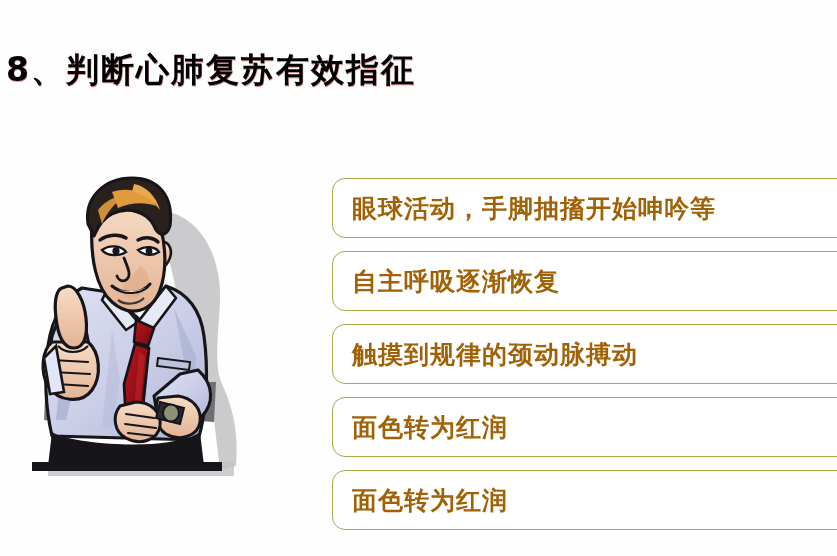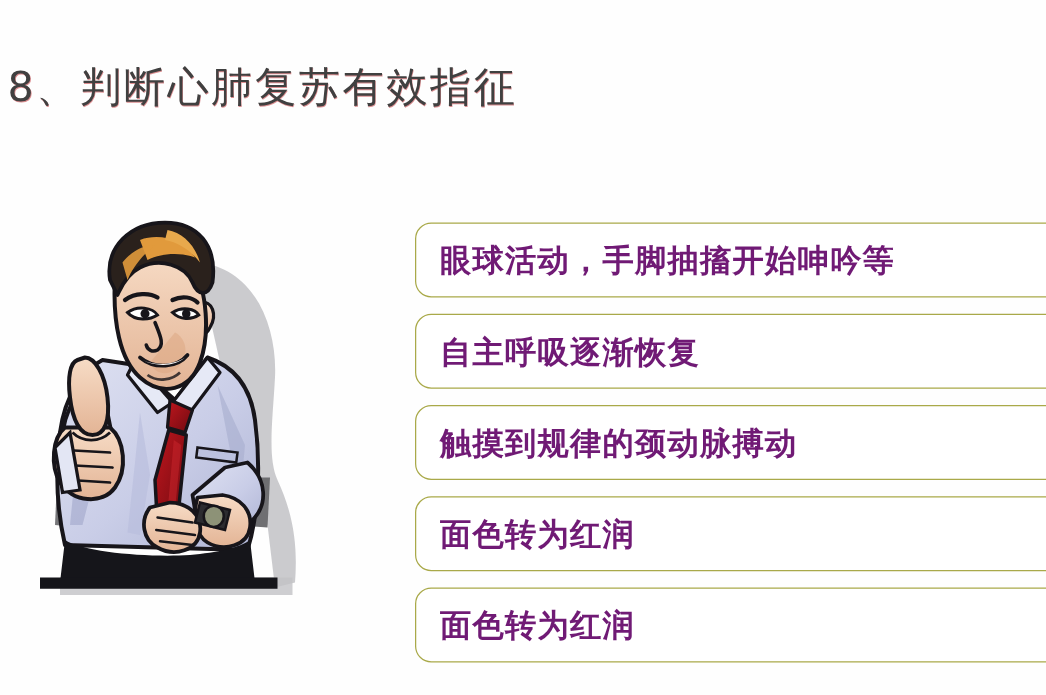--- a/index.html
+++ b/index.html
@@ -37,22 +37,22 @@
     white-space: nowrap;
   }
 
   
   .title {
     position: absolute;
     left: 6px;
     top: 48px;
     font-family: "DejaVu Sans", "Liberation Sans", sans-serif;
     font-size: 33px;
-    font-weight: normal;
-    color: #404040;
+    font-weight: bold;
+    color: #000000;
     letter-spacing: 2px;
     white-space: nowrap;
     text-shadow: 0.5px 0.5px 0 rgba(188,29,35,.5);
   }
 
   
   .list {
     position: absolute;
     left: 332px;
     top: 178px;
@@ -68,21 +68,21 @@
     box-sizing: border-box;
     display: flex;
     align-items: center;
     padding-left: 19px;
     overflow: visible;
   }
   .item-text {
     font-family: "DejaVu Sans", "Liberation Sans", sans-serif;
     font-size: 25px;
     font-weight: bold;
-    color: #701a75;
+    color: #a16207;
     letter-spacing: 1px;
     white-space: nowrap;
     line-height: 1;
   }
 
   
   .illustration {
     position: absolute;
     left: 8px;
     top: 170px;

